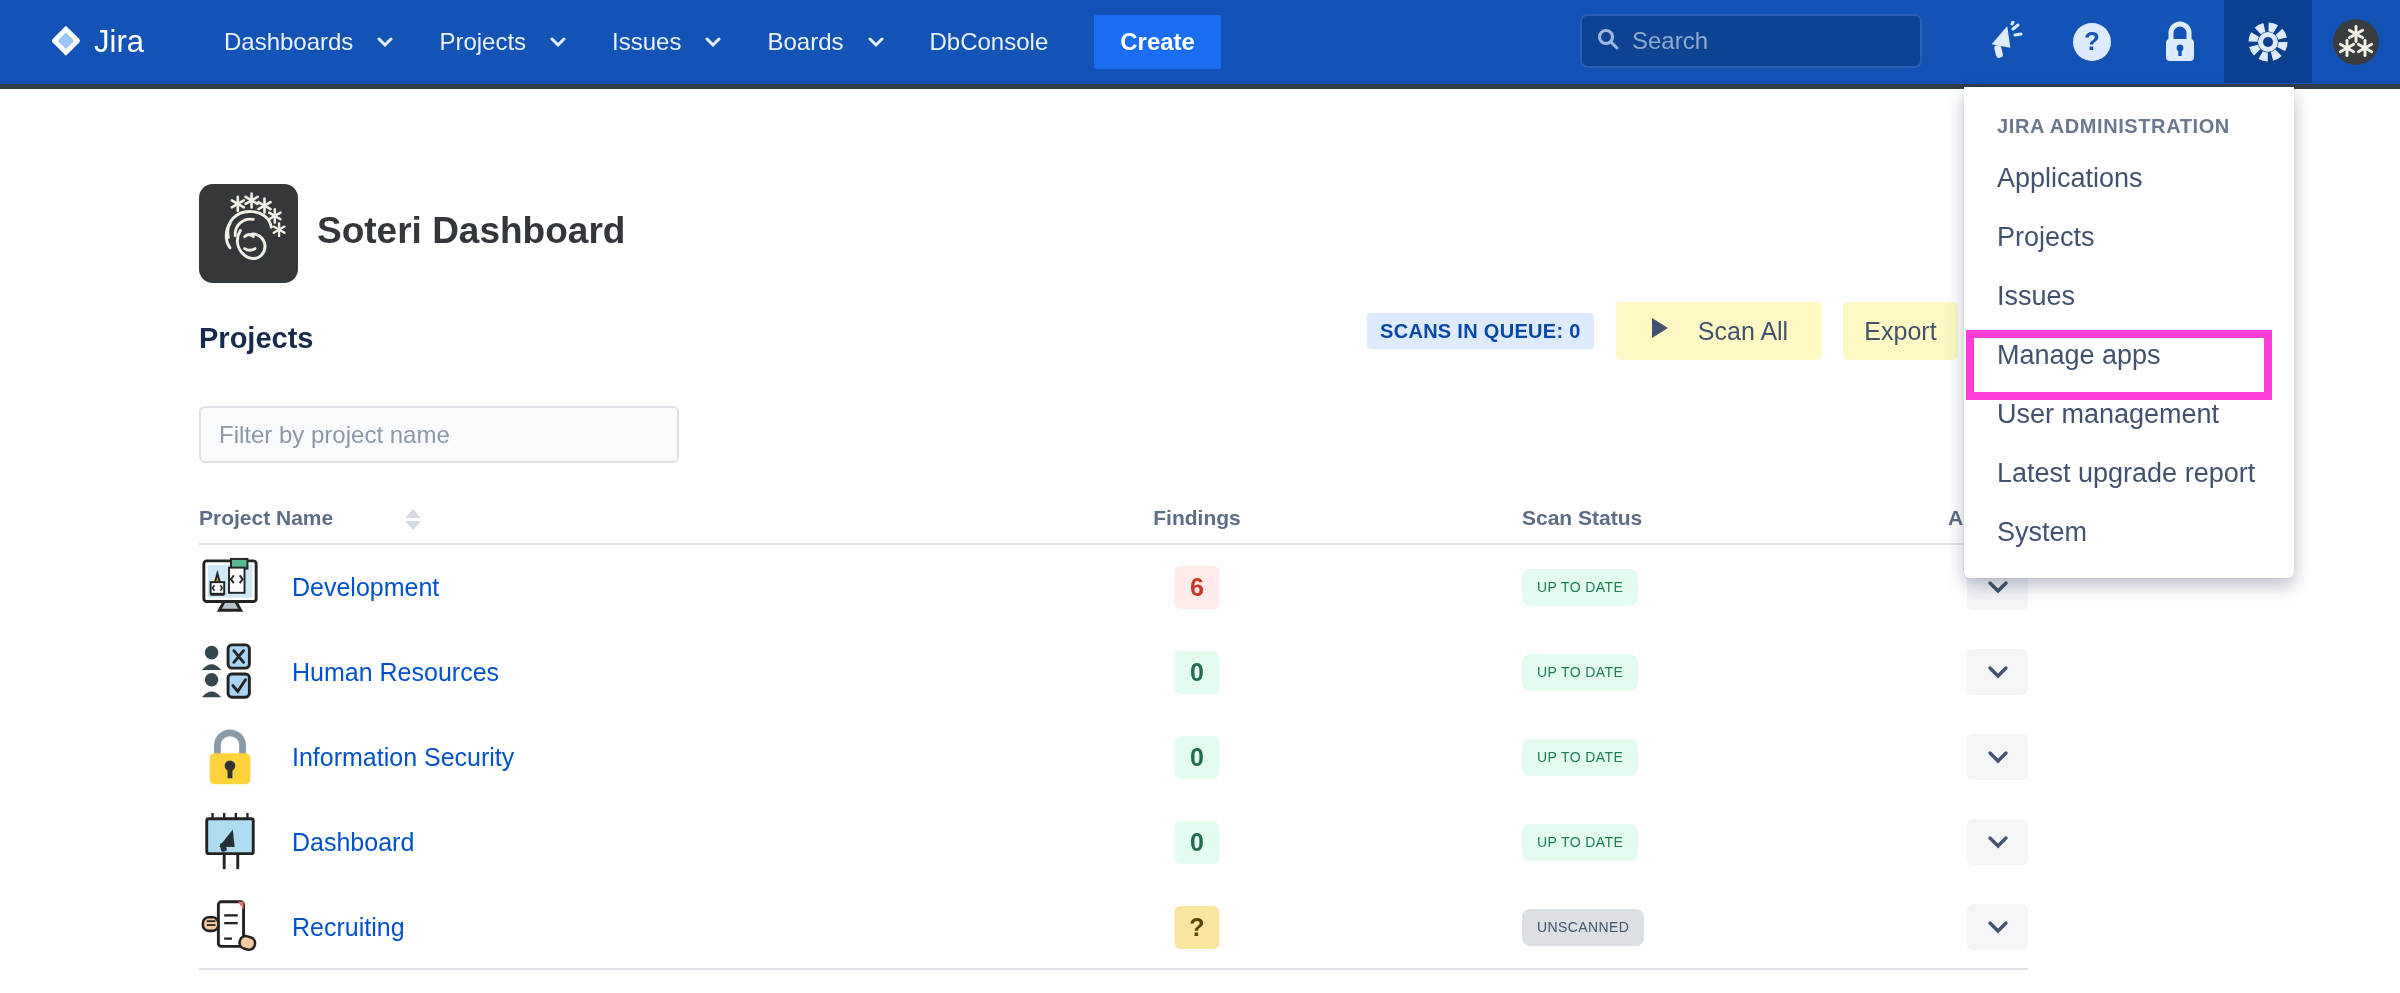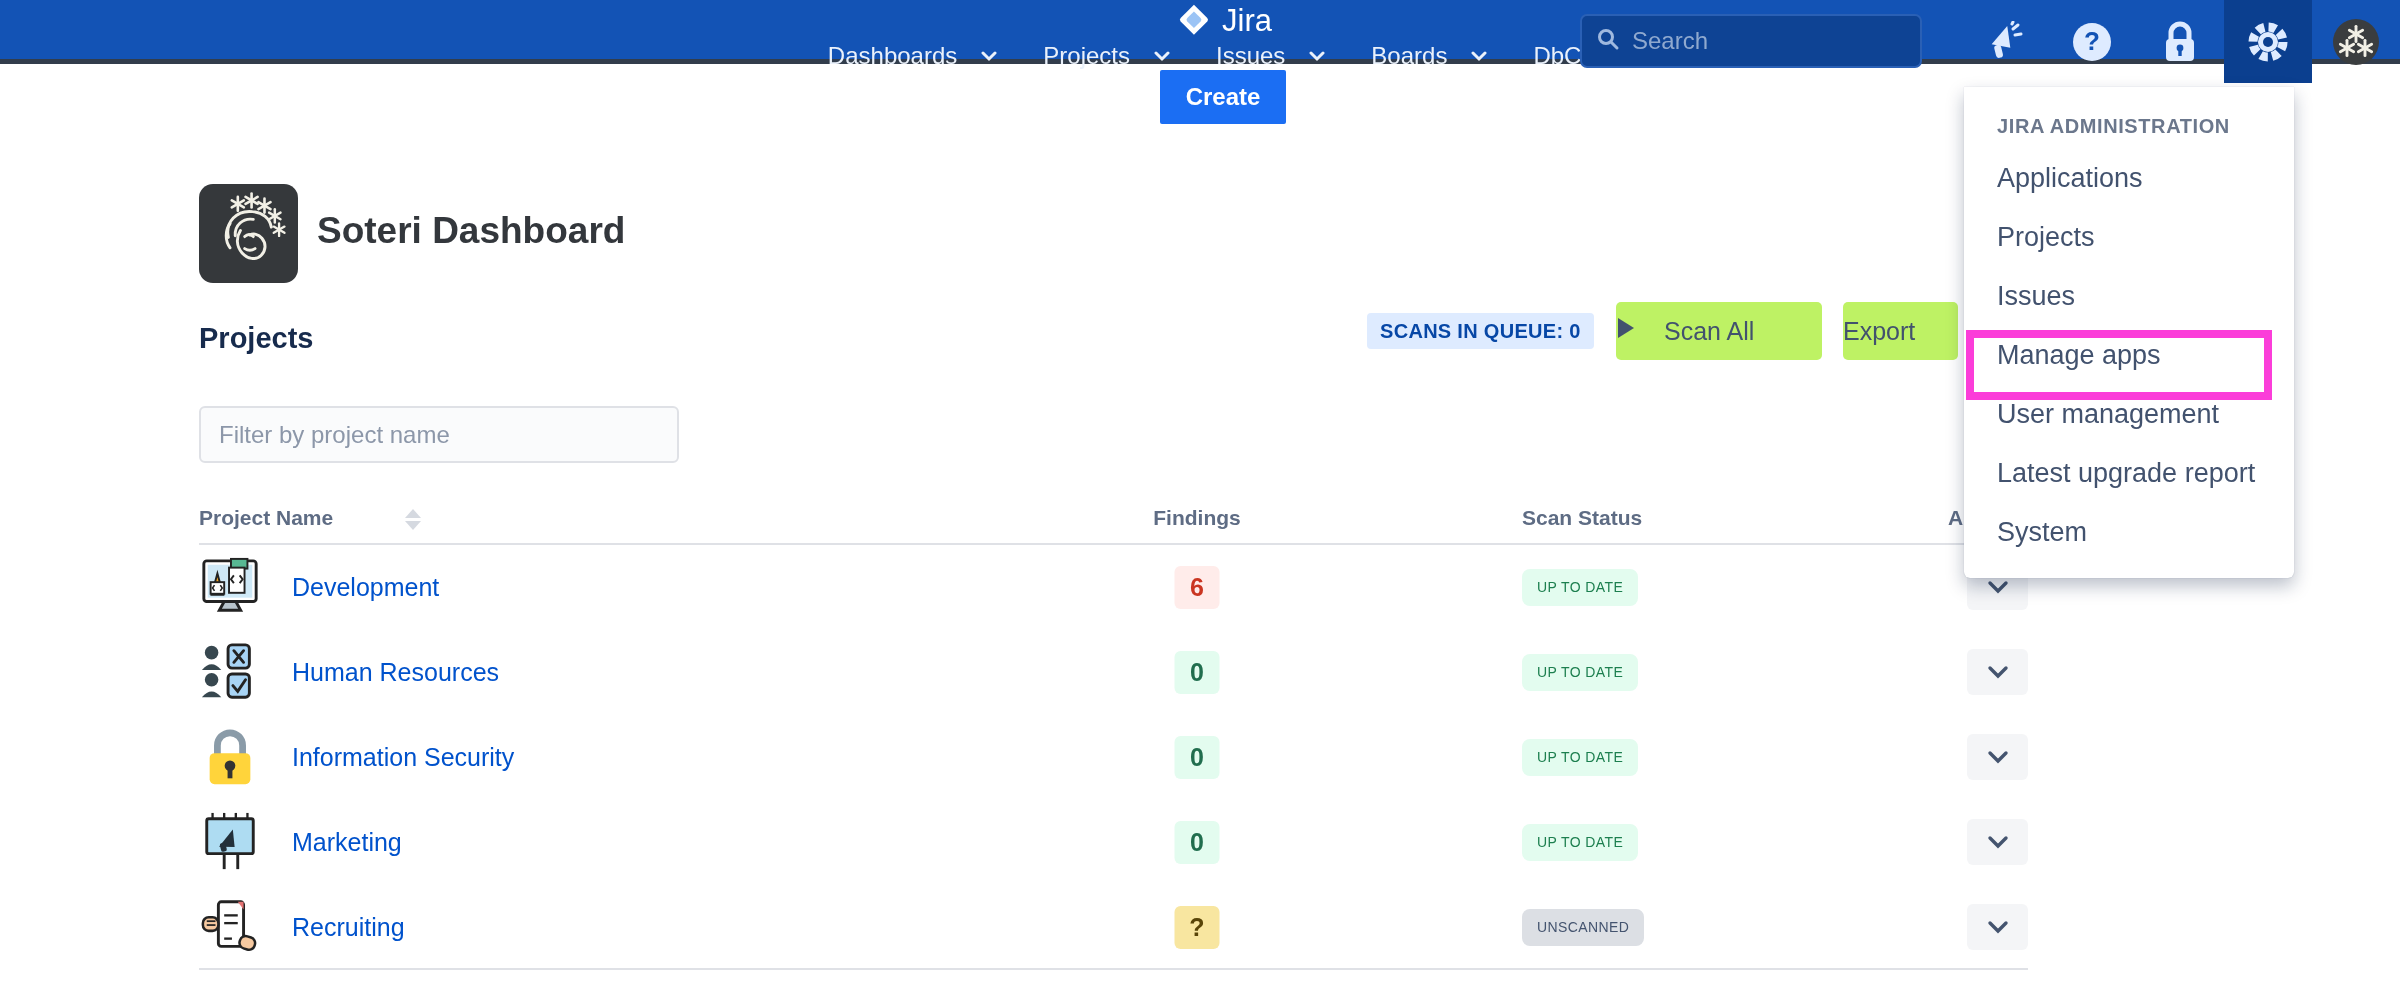--- a/index.html
+++ b/index.html
@@ -1,23 +1,23 @@
 <!DOCTYPE html>
 <html><head>
 <meta charset="utf-8">
 <style>
   * { margin:0; padding:0; box-sizing:border-box; }
   html,body { width:2400px; height:993px; background:#fff; overflow:hidden;
               font-family:"Liberation Sans", sans-serif; }
   .page { position:relative; width:2400px; height:993px; }
 
   
-  .nav { position:absolute; left:0; top:0; width:2400px; height:64px;
+  .nav { position:absolute; left:0; top:0; width:2400px; height:89px;
          background:#1353B5; border-bottom:5px solid #323d4c;
-         display:flex; align-items:center;flex-direction:column; }
+         display:flex; align-items:center; }
   .brand { display:flex; align-items:center; margin-left:46px; }
   .brand-name { color:#fff; font-size:31px; font-weight:500; margin-left:10px; }
   .nav-items { display:flex; align-items:center; margin-left:80px; gap:46px; }
   .nav-item { display:flex; align-items:center; gap:24px; color:#EAF1FB;
               font-size:24px; font-weight:400; cursor:pointer; }
   .nav-chev { display:flex; }
   .create-btn { margin-left:46px; background:#1B6EF3; color:#fff; border:none;
                 font-family:inherit; font-size:24px; font-weight:700;
                 padding:13px 26px; border-radius:2px; cursor:pointer; }
   .search-wrap { position:absolute; left:1580px; top:14px; width:342px; height:54px;
@@ -62,24 +62,24 @@
                   background:#FAFBFC; border:2px solid #DFE1E6; border-radius:6px;
                   font-family:inherit; font-size:24px; color:#172B4D; padding:0 18px;
                   outline:none; }
   .filter-input::placeholder { color:#8C97A9; }
 
   
   .queue-badge { position:absolute; left:1367px; top:313px; height:36px;
                  line-height:36px; padding:0 13px; background:#DEEBFF; color:#0747A6;
                  font-size:20px; font-weight:700; border-radius:4px;
                  letter-spacing:.3px; }
-  .btn { position:absolute; top:302px; height:58px; background:#bef264;
+  .btn { position:absolute; top:302px; height:58px; background:#fef9c3;
          border:none; border-radius:5px; font-family:inherit; font-size:25px;
          font-weight:500; color:#42526E; cursor:pointer; display:flex;
-         align-items:center; gap:28px; }
+         align-items:center; justify-content:center; gap:28px; }
   .btn.scan-all { left:1616px; width:206px; }
   .btn.export { left:1843px; width:115px; }
 
   
   .table { position:absolute; left:199px; top:500px; width:1829px; }
   .t-head { position:relative; height:45px; border-bottom:2px solid #DFE1E6; }
   .th { position:absolute; top:6px; font-size:21px; font-weight:700; color:#5E6C84; }
   .th.name { left:0;text-align:center; }
   .th.findings { left:948px; width:100px; text-align:center; }
   .th.status { left:1323px; }
@@ -355,21 +355,21 @@
           <line x1="26" y1="2" x2="26" y2="8" stroke="#232323" stroke-width="2.4"></line>
           <line x1="38" y1="2" x2="38" y2="8" stroke="#232323" stroke-width="2.4"></line>
           <line x1="50" y1="2" x2="50" y2="8" stroke="#232323" stroke-width="2.4"></line>
           <rect x="8" y="8" width="48" height="36" rx="2" fill="#AEDCF2" stroke="#232323" stroke-width="3"></rect>
           <polygon points="20,36 36,20 36,38" fill="#23303A" transform="rotate(-6 28 30)"></polygon>
           <rect x="22" y="33" width="6" height="9" rx="2" fill="#23303A" transform="rotate(-14 25 37)"></rect>
           <line x1="26" y1="44" x2="26" y2="60" stroke="#232323" stroke-width="3"></line>
           <line x1="40" y1="44" x2="40" y2="60" stroke="#232323" stroke-width="3"></line>
         </svg>
       </span>
-      <a class="proj-link">Marketing</a>
+      <a class="proj-link">Dashboard</a>
       <span class="find-badge green">0</span>
       <span class="status-badge green">UP TO DATE</span>
       <button class="row-chev">
         <svg width="22" height="14" viewBox="0 0 22 14">
             <polyline points="3,3 11,11 19,3" fill="none" stroke="#44546F" stroke-width="3.4" stroke-linecap="round"></polyline>
           </svg>
       </button>
     </div>
 
     <div class="t-row">

